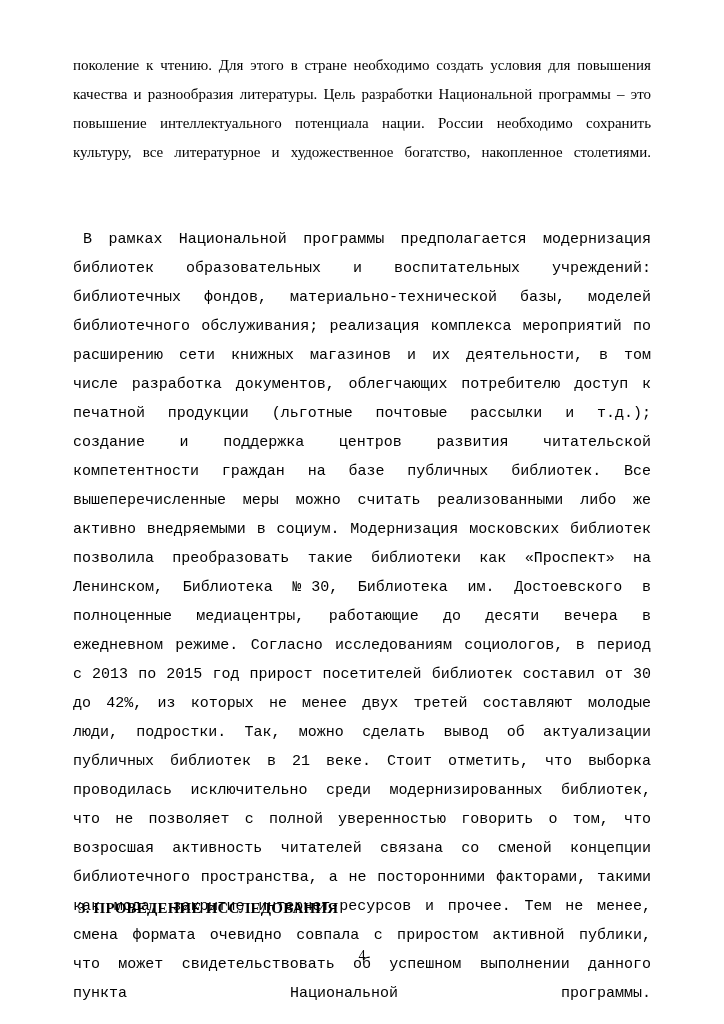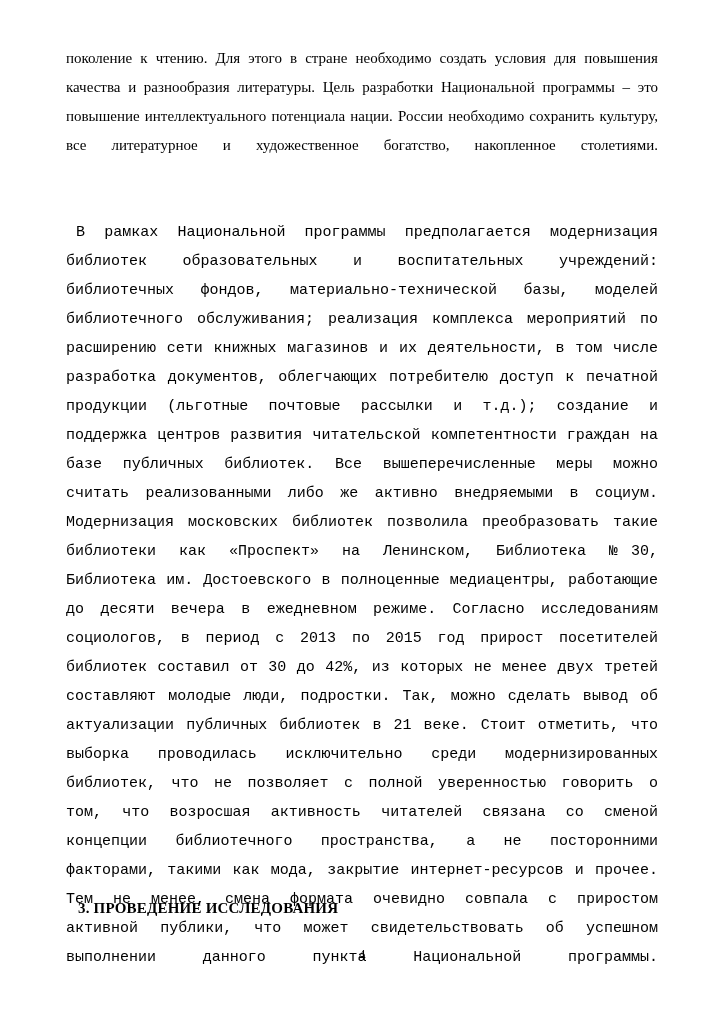--- a/index.html
+++ b/index.html
@@ -16,21 +16,21 @@
     font-family: "Liberation Serif", serif;
     overflow: hidden;
   }
   .content {
     position: absolute;
     top: 44px;
     left: 66px;
     width: 592px;
   }
   .para {
-    margin: 0;
+    margin: 7px;
     font-size: 15px;
     line-height: 29px;
     text-align: justify;
     text-align-last: justify;
     word-spacing: 1px;
   }
   .para + .para {
     margin-top: 58px;
   }
   .para.indent {

